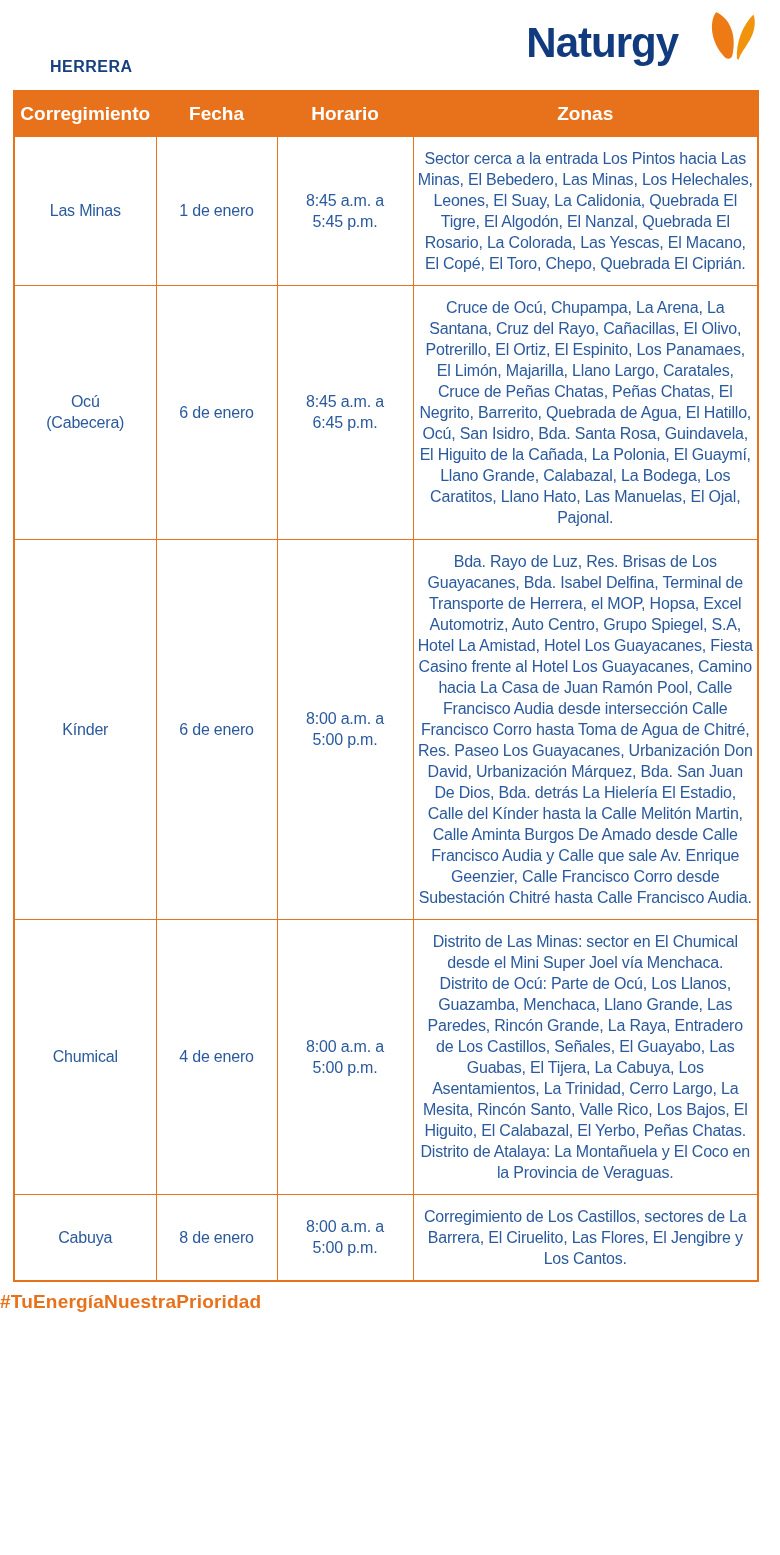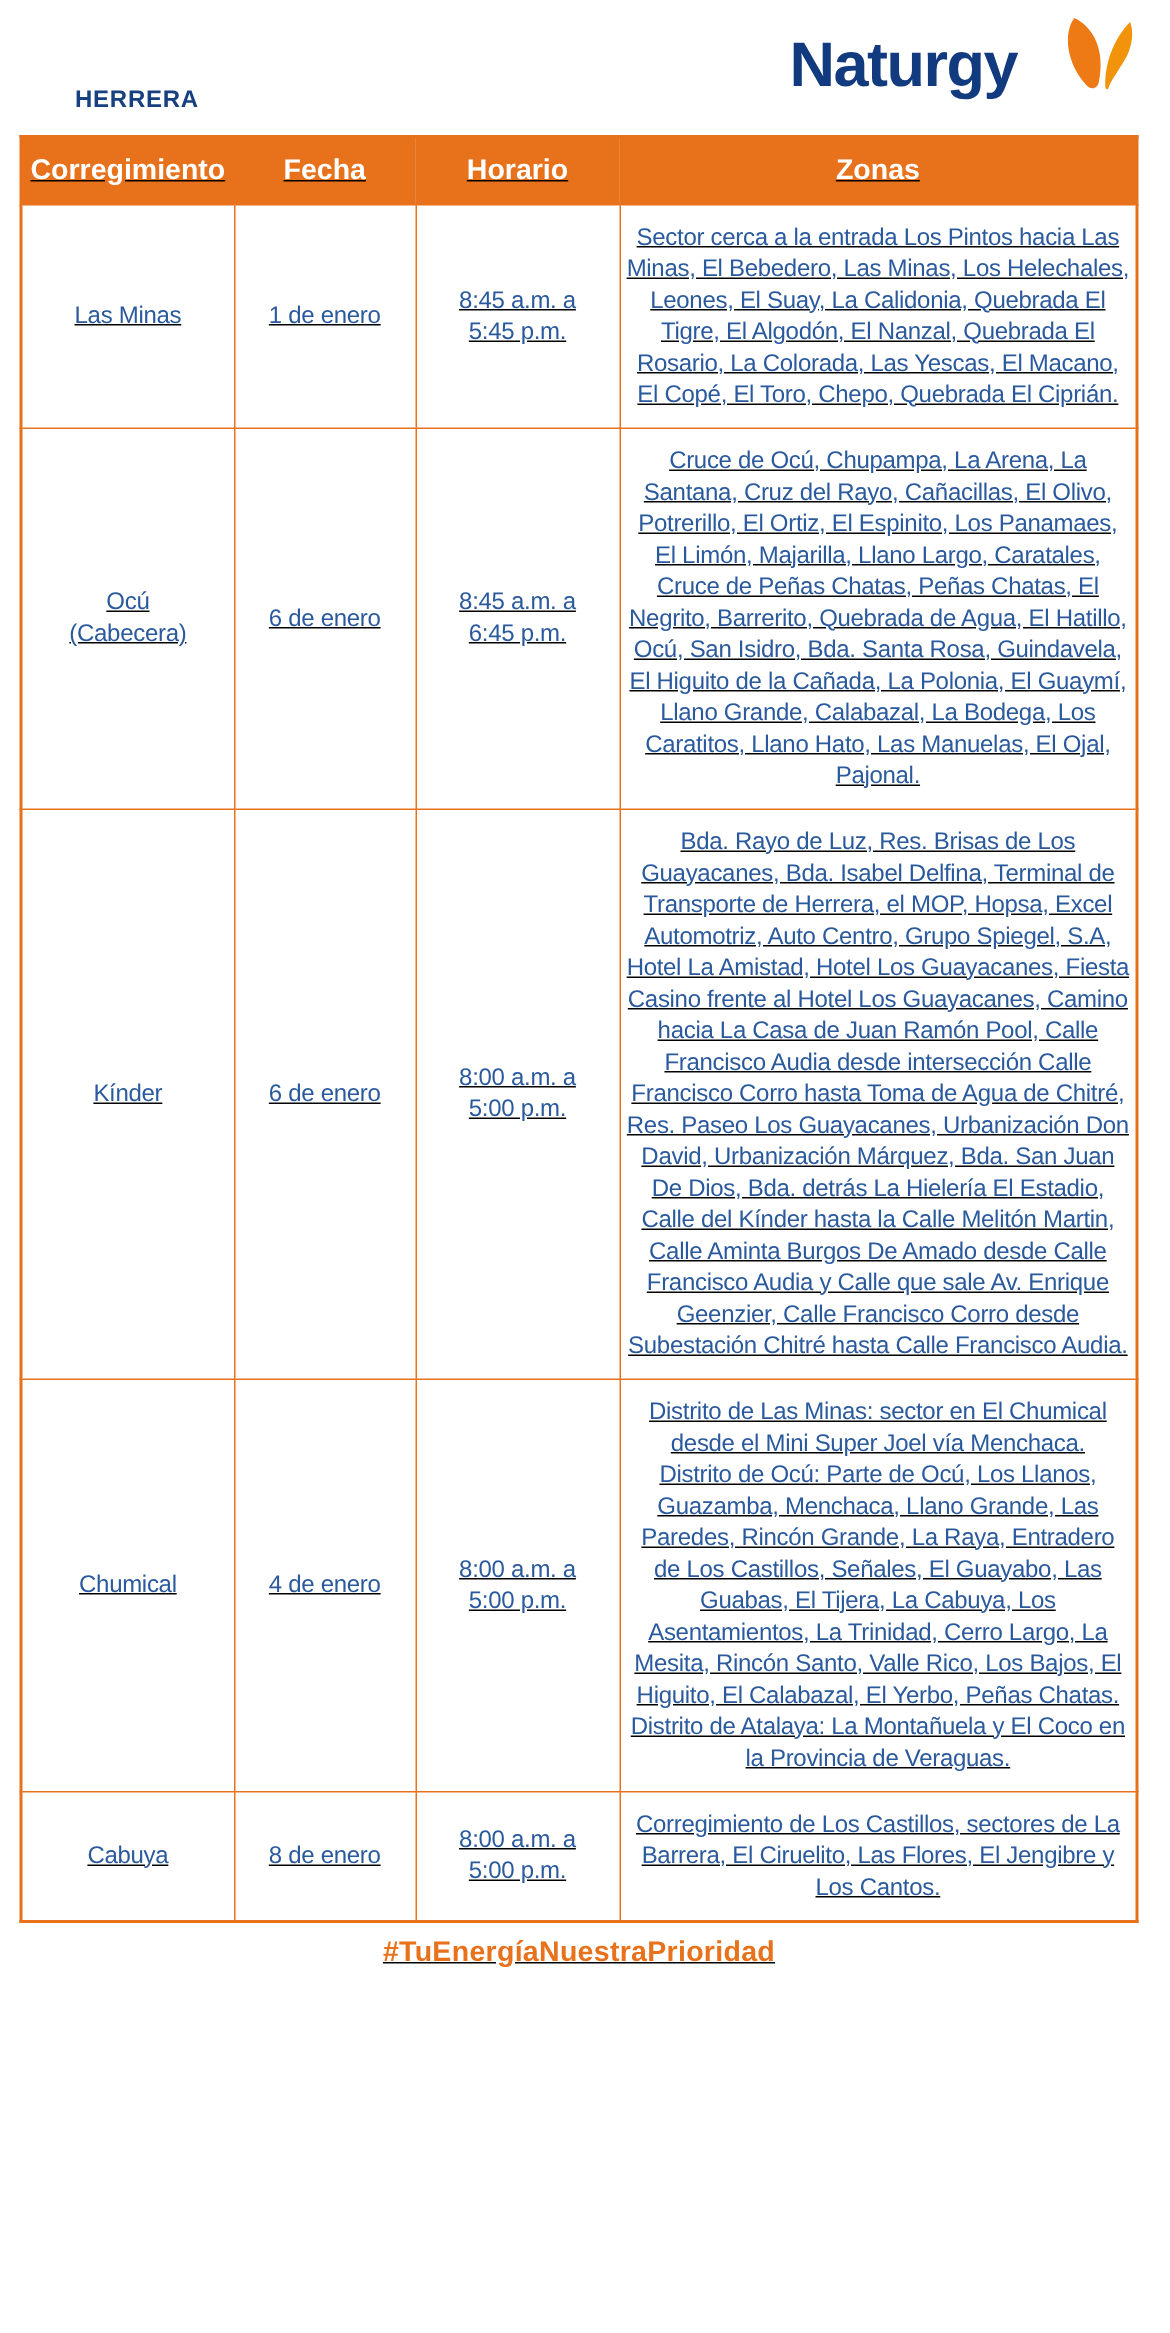--- a/index.html
+++ b/index.html
@@ -2,21 +2,21 @@
 <html><head>
 <meta charset="utf-8">
 <style>
   * { box-sizing: border-box; margin: 0; padding: 0; }
   html, body { background: #ffffff; }
   body {
     width: 780px; height: 1555px; overflow: hidden;
     font-family: "Liberation Sans", "DejaVu Sans", sans-serif;
     position: relative;
   }
-  .page { width: 772px; height: 1555px; position: relative; text-decoration: underline; }
+  .page { width: 772px; height: 1555px; position: relative; }
 
   
   .hdr { position: relative; height: 90px; }
   .region-title {
     position: absolute; left: 50px; top: 58px;
     font-size: 16px; font-weight: bold; letter-spacing: 0.5px;
     color: #16407f;
   }
   .logo { position: absolute; right: 16px; top: 10px; display: flex; align-items: flex-start; gap: 24px; }
   .logo-text {
@@ -39,21 +39,21 @@
   }
   table.sched td {
     border: 1px solid #e8721c; background: #ffffff;
     color: #2a5a9d; font-size: 16px; line-height: 21px;
     text-align: center; vertical-align: middle;
     padding: 11px 4px; white-space: pre-line; letter-spacing: -0.2px;
   }
   td.zonas { padding: 11px 9px; }
 
   
-  .footer { margin-top: 9px; text-align: center; }
+  .footer { margin-top: 9px; text-align: left; }
   .hashtag { font-size: 19px; font-weight: bold; color: #e8721c; letter-spacing: 0.2px; }
 </style>
 </head>
 <body>
 
 <div class="page">
 
   <div class="hdr">
     <div class="region-title">HERRERA</div>
     <div class="logo">

